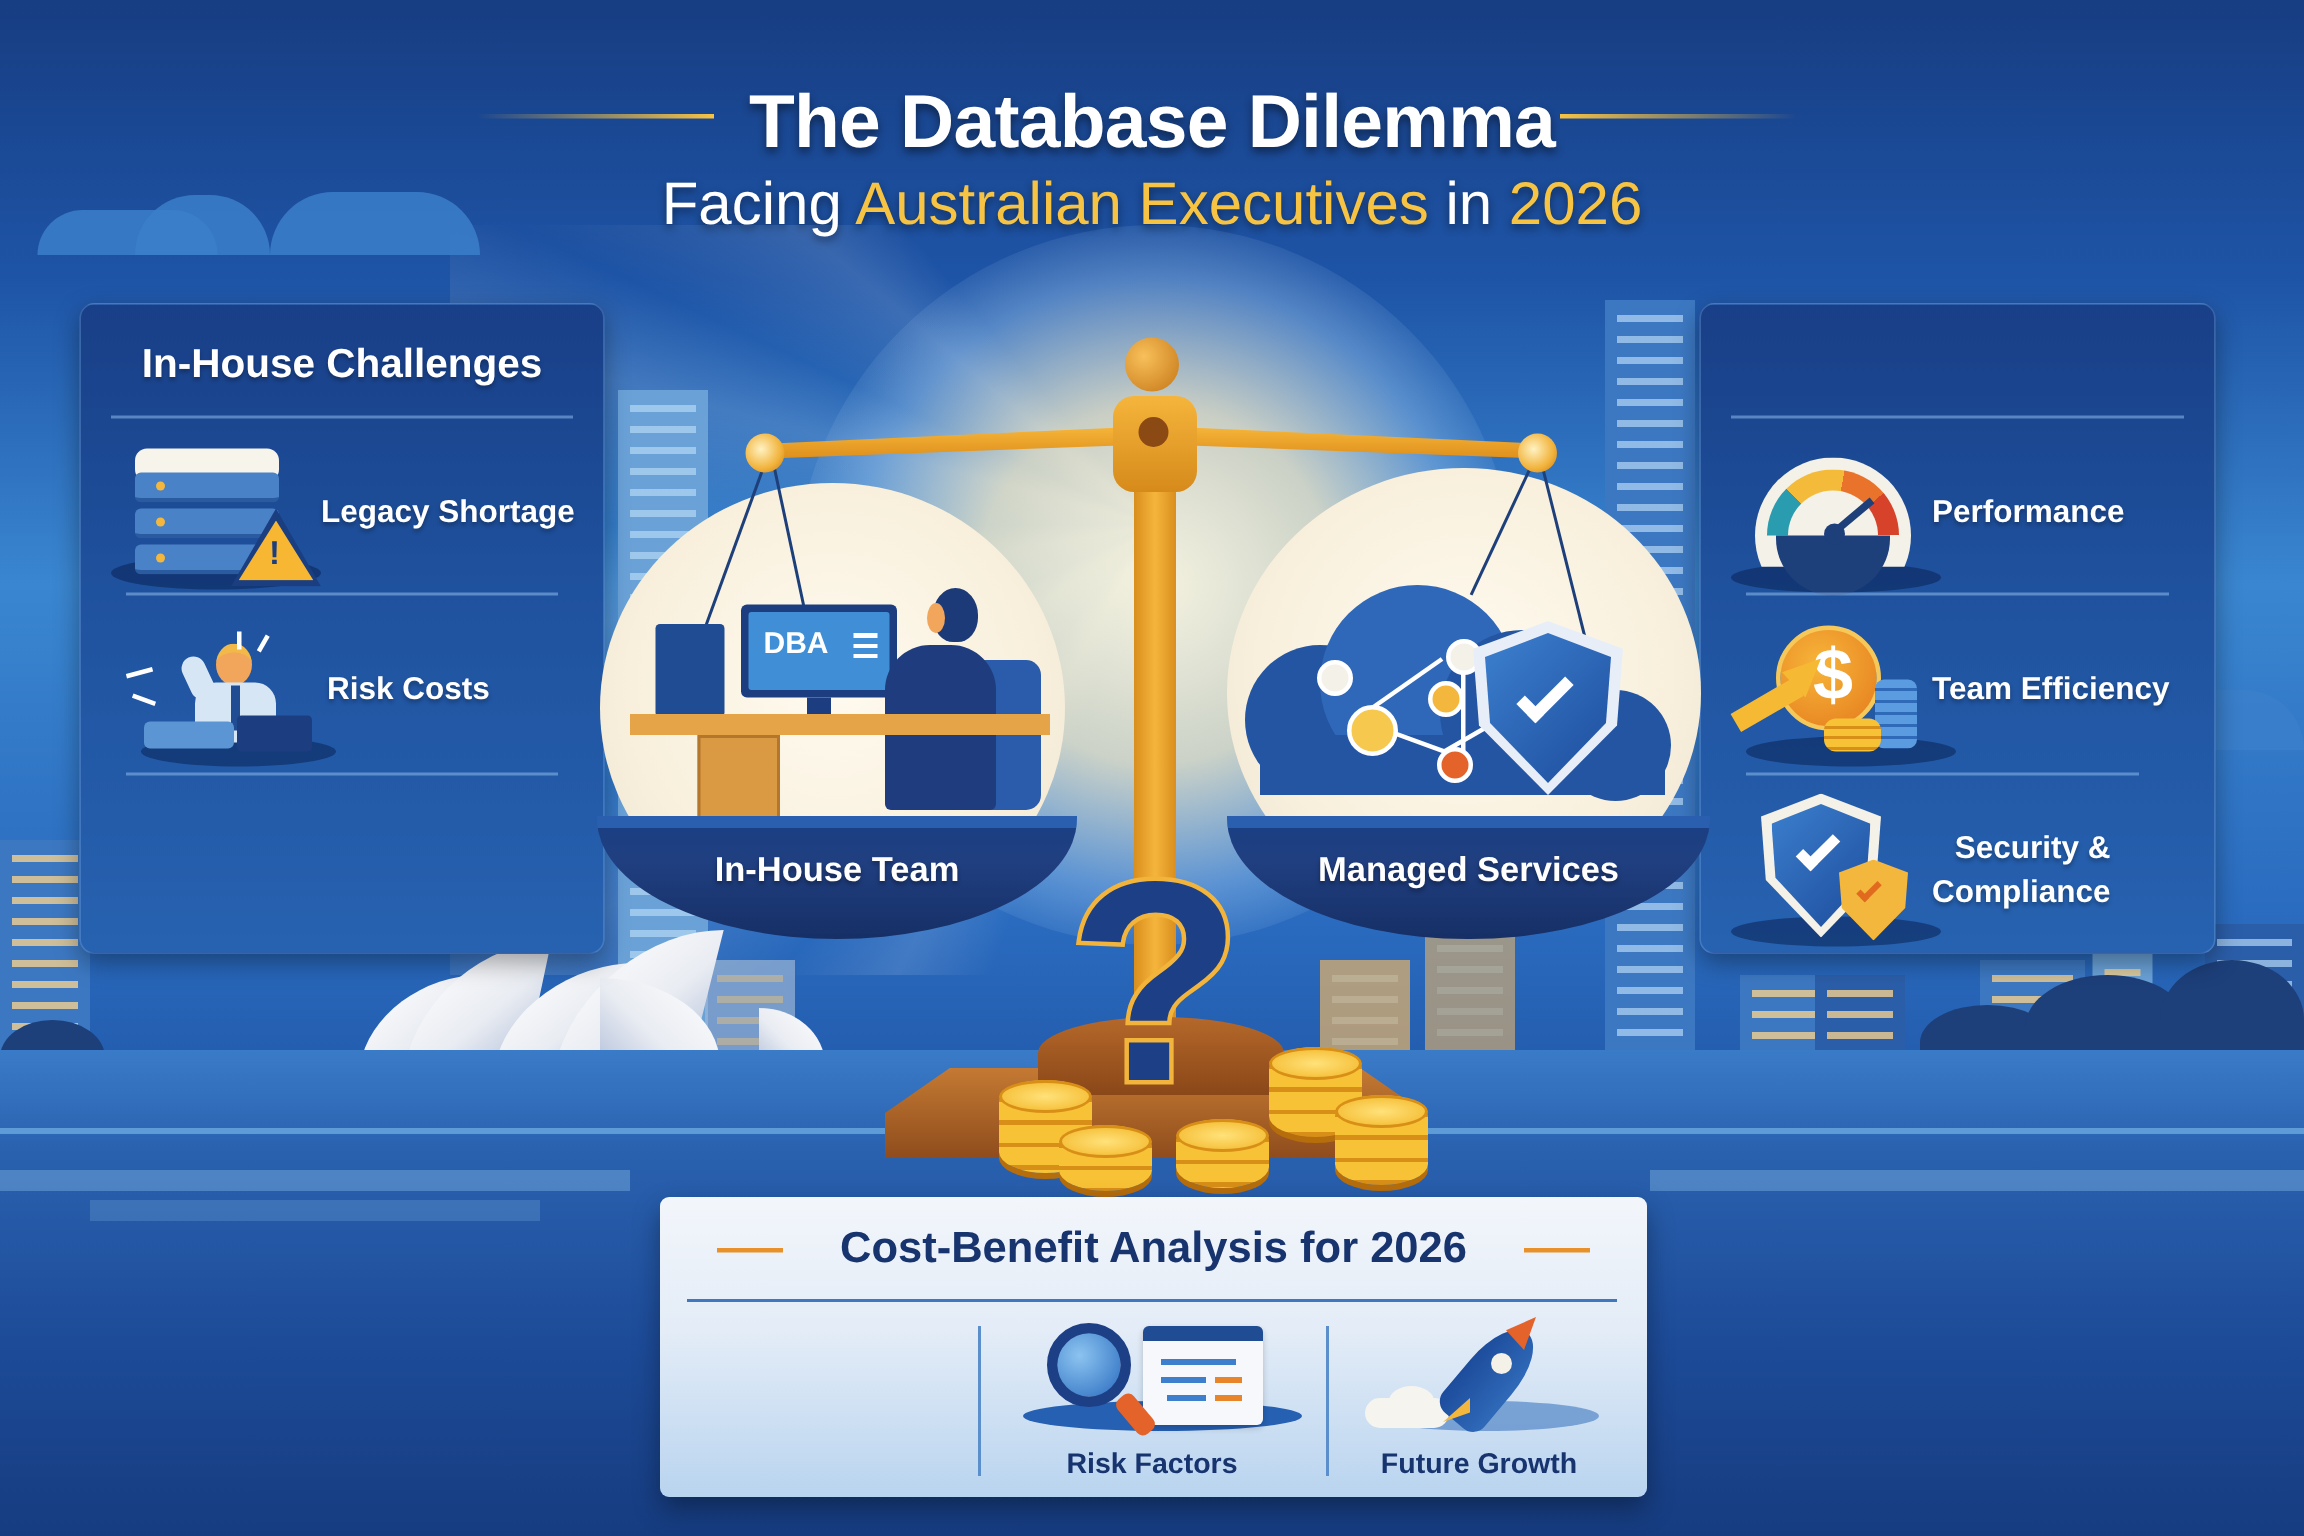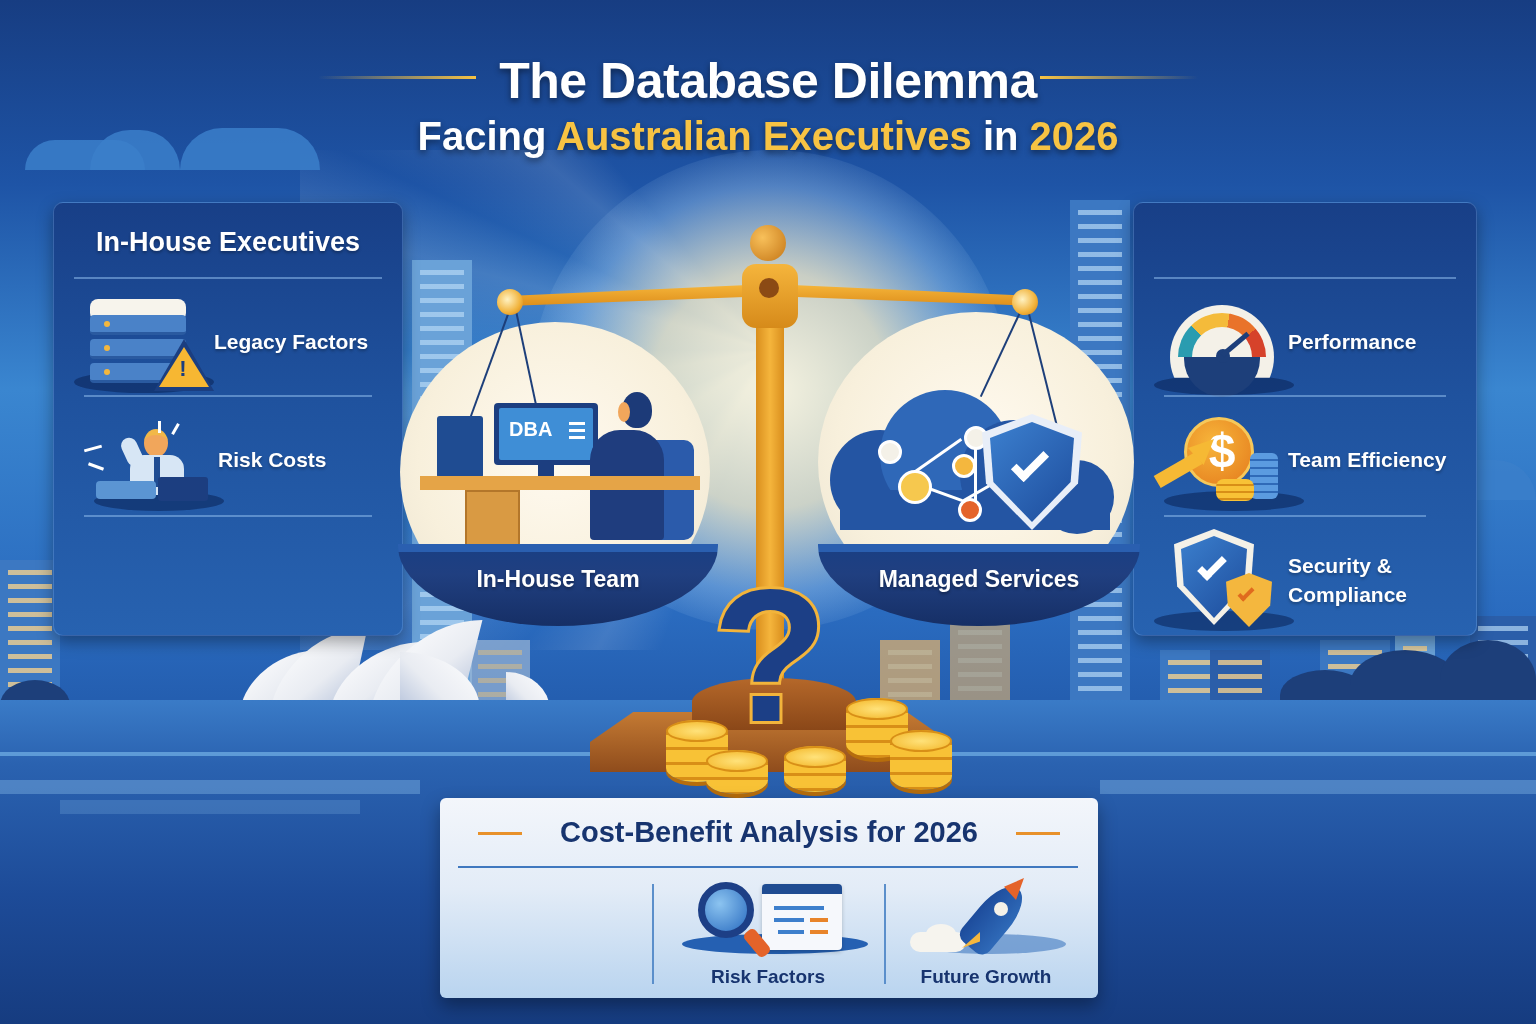--- a/index.html
+++ b/index.html
@@ -48,21 +48,21 @@
     border-radius: 100% 0 0 0; transform-origin: bottom left;
   }
 
   
   .title-wrap { left: 0; top: 52px; width: 1536px; text-align: center; }
   .title-line-1 {
     font-size: 50px; font-weight: bold; letter-spacing: -0.5px; color: #fff;
     text-shadow: 0 3px 6px rgba(0,0,0,0.45);
   }
   .title-line-2 {
-    margin-top: 4px; font-size: 40px; font-weight: bold; color: #fff;
+    margin-top: 4px; font-size: 40px; font-weight: normal; color: #fff;
     text-shadow: 0 3px 6px rgba(0,0,0,0.45);
   }
   .hl { color: #f7c343; }
   .title-rule { top: 76px; height: 3px; background: linear-gradient(90deg, rgba(247,195,67,0), #f7c343); }
   .title-rule.r { background: linear-gradient(90deg, #f7c343, rgba(247,195,67,0)); }
 
   
   .panel {
     top: 202px; height: 434px; border-radius: 10px;
     background: linear-gradient(180deg, #183f87 0%, #1f529e 45%, #2762b0 100%);
@@ -237,38 +237,38 @@
   <div class="title-line-1">The Database Dilemma</div>
   <div class="title-line-2">
     <span>Facing</span>
     <span class="hl">Australian Executives</span>
     <span>in</span>
     <span class="hl">2026</span>
   </div>
 </div>
 
 <div class="abs panel" style="left:53px;width:350px;">
-  <div class="panel-title">In-House Executives</div>
+  <div class="panel-title">In-House Challenges</div>
   <div class="panel-rule" style="top:74px;"></div>
 
   <div class="panel-item" style="top:86px;">
     <div class="shadow-ellipse" style="left:20px;top:82px;width:140px;height:22px;"></div>
     <div style="position:absolute;left:36px;top:10px;width:130px;height:92px;">
       <div style="position:absolute;left:0;top:0;width:96px;height:22px;border-radius:8px;background:#f7f4ec;"></div>
       <div style="position:absolute;left:0;top:16px;width:96px;height:20px;border-radius:4px;background:#4a82c8;border-bottom:3px solid #2a5aa0;"></div>
       <div style="position:absolute;left:0;top:40px;width:96px;height:20px;border-radius:4px;background:#4a82c8;border-bottom:3px solid #2a5aa0;"></div>
       <div style="position:absolute;left:0;top:64px;width:96px;height:20px;border-radius:4px;background:#4a82c8;border-bottom:3px solid #2a5aa0;"></div>
       <div style="position:absolute;left:14px;top:22px;width:6px;height:6px;border-radius:50%;background:#f4b73e;"></div>
       <div style="position:absolute;left:14px;top:46px;width:6px;height:6px;border-radius:50%;background:#f4b73e;"></div>
       <div style="position:absolute;left:14px;top:70px;width:6px;height:6px;border-radius:50%;background:#f4b73e;"></div>
       <div style="position:absolute;left:64px;top:40px;width:60px;height:52px;background:#1b3e80;clip-path:polygon(50% 0,100% 100%,0 100%);"></div>
       <div style="position:absolute;left:69px;top:48px;width:50px;height:40px;background:#f7b732;clip-path:polygon(50% 0,100% 100%,0 100%);"></div>
       <div style="position:absolute;left:89px;top:58px;width:8px;height:24px;text-align:center;font-weight:bold;font-size:22px;line-height:24px;color:#1b3e80;">!</div>
     </div>
-    <div class="label" style="left:160px;top:38px;">Legacy Factors</div>
+    <div class="label" style="left:160px;top:38px;">Legacy Shortage</div>
   </div>
   <div class="panel-rule" style="top:192px;left:30px;right:30px;"></div>
 
   <div class="panel-item" style="top:204px;">
     <div class="shadow-ellipse" style="left:40px;top:84px;width:130px;height:20px;"></div>
     <div style="position:absolute;left:30px;top:14px;width:130px;height:90px;">
       <div style="position:absolute;left:60px;top:8px;width:24px;height:28px;border-radius:50%;background:#f1a65b;border-top:6px solid #f2b848;"></div>
       <div style="position:absolute;left:46px;top:34px;width:54px;height:40px;border-radius:14px 14px 4px 4px;background:#d7e6f5;"></div>
       <div style="position:absolute;left:70px;top:36px;width:6px;height:30px;background:#1f4c92;"></div>
       <div style="position:absolute;left:40px;top:16px;width:16px;height:30px;border-radius:8px;background:#d7e6f5;transform:rotate(-25deg);"></div>
@@ -319,21 +319,21 @@
 
   <div class="panel-item" style="top:320px;">
     <div class="shadow-ellipse" style="left:20px;top:88px;width:140px;height:20px;"></div>
     <div style="position:absolute;left:40px;top:6px;width:110px;height:100px;">
       <div class="shield" style="position:absolute;left:0;top:0;width:80px;height:96px;background:#f4f1e8;"></div>
       <div class="shield" style="position:absolute;left:7px;top:7px;width:66px;height:82px;background:linear-gradient(135deg,#3b7fcd,#1d4c9c);"></div>
       <div style="position:absolute;left:24px;top:30px;width:28px;height:14px;border-left:7px solid #fff;border-bottom:7px solid #fff;transform:rotate(-45deg);"></div>
       <div class="shield" style="position:absolute;left:52px;top:44px;width:46px;height:54px;background:#f4b73e;"></div>
       <div style="position:absolute;left:64px;top:60px;width:16px;height:8px;border-left:4px solid #e06a1e;border-bottom:4px solid #e06a1e;transform:rotate(-45deg);"></div>
     </div>
-    <div class="label" style="left:154px;top:28px;">
+    <div class="label" style="left:154px;top:28px;text-align:right;">
       <div>Security &amp;</div>
       <div>Compliance</div>
     </div>
   </div>
 </div>
 
 <div class="abs pan-bubble" style="left:400px;top:322px;width:310px;height:300px;"></div>
 <div class="abs pan-bubble" style="left:818px;top:312px;width:316px;height:300px;"></div>
 
 <div class="abs pillar"></div>

